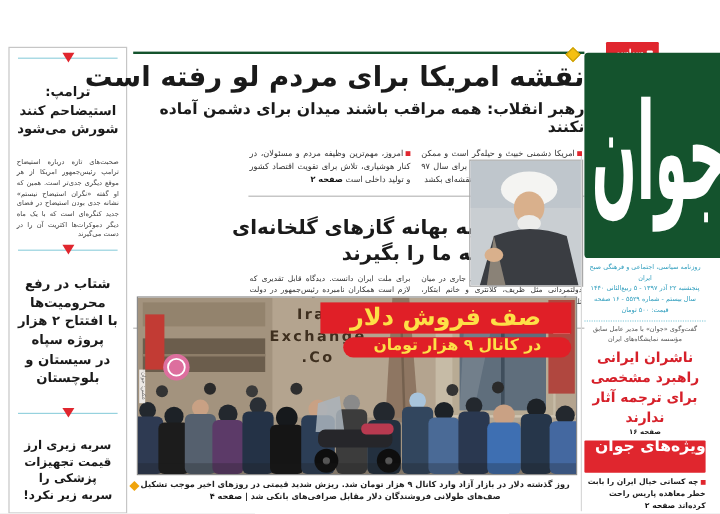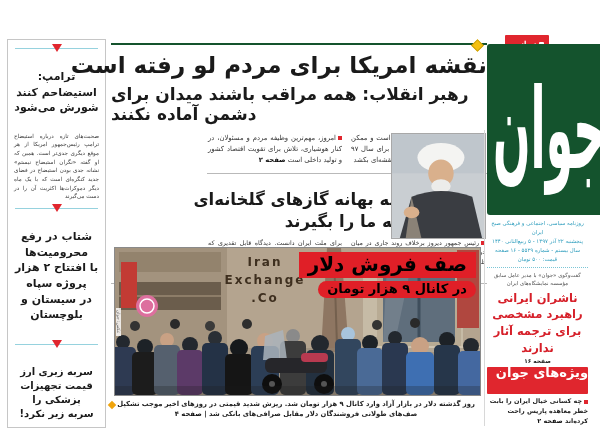--- a/index.html
+++ b/index.html
@@ -13,35 +13,35 @@
   .tri{position:absolute;left:50%;top:1px;margin-left:-5px;width:0;height:0;
        border-left:5px solid transparent;border-right:5px solid transparent;border-top:8px solid #e0262e;}
   .ltitle{font-weight:bold;text-align:center;font-size:11px;line-height:1.42;white-space:pre-line;margin:16px 0;}
   .ltitle.big{font-size:10px;}
   .lbody{font-size:5.6px;line-height:1.55;text-align:justify;color:#3c3c3c;margin:2px 1px;}
   .lkicker{font-size:5.4px;color:#d6202a;text-align:center;font-weight:bold;margin-top:1px;}
   .story4{position:relative;}
   
   .center{position:absolute;left:111px;top:43px;width:376px;border-top:2px solid #14532d;}
   .lead-headline{margin-top:7px;font-size:23px;font-weight:bold;text-align:center;white-space:nowrap;letter-spacing:-.3px;}
-  .lead-sub{margin-top:6px;font-size:17px;font-weight:bold;text-align:left;}
+  .lead-sub{margin-top:6px;font-size:13px;font-weight:bold;text-align:right;}
   .lead-cols{margin:9px 2px 0 97px;display:flex;gap:9px;font-size:6.8px;line-height:1.6;color:#333;text-align:justify;}
   .lead-cols>div{flex:1;}
   .sq{display:inline-block;width:4px;height:4px;background:#e0262e;margin-left:2px;vertical-align:middle;}
   .pref{font-weight:bold;color:#111;}
   .divider1{border-top:1px solid #b9b9b9;margin:7px 0 0 96px;}
   .r-kicker{margin:4px 3px 0;font-size:8.5px;font-weight:bold;color:#222;}
   .r-headline{margin:1px 3px 0;font-size:16.5px;font-weight:bold;line-height:1.33;white-space:pre-line;}
   .r-cols{margin:5px 2px 0 97px;display:flex;gap:9px;font-size:6.3px;line-height:1.55;color:#333;text-align:justify;}
   .r-cols>div{flex:1;}
   .divider2{border-top:1px solid #b9b9b9;margin-top:6px;}
   .rouhani-photo{position:absolute;left:391px;top:133px;width:95px;height:106px;border:1px solid #a8a8a8;box-sizing:border-box;}
   
   .photo-block{position:absolute;left:114px;top:247px;width:367px;height:149px;border:1px solid #8a8a8a;box-sizing:border-box;overflow:hidden;}
-  .ov{position:absolute;right:4px;background:#e01f27;color:#000000;font-weight:bold;padding:0 9px 2px;white-space:nowrap;}
+  .ov{position:absolute;right:4px;background:#e01f27;color:#fde047;font-weight:bold;padding:0 25px 2px;white-space:nowrap;}
   .ov1{top:4px;font-size:20px;}
   .ov2{top:33px;font-size:13px;border-radius:10px;}
   .credit{position:absolute;left:1px;top:60px;writing-mode:vertical-rl;font-size:4.5px;color:#666;background:rgba(255,255,255,.8);padding:2px 0;}
   .caption{position:absolute;left:111px;top:400px;width:370px;font-size:6.8px;font-weight:bold;color:#222;text-align:center;line-height:1.4;}
   .cap-diamond{position:absolute;left:-2px;top:2px;width:6px;height:6px;background:#f0a40c;transform:rotate(45deg);}
   
   .logo-box{position:absolute;left:487px;top:44px;width:124px;height:171px;background:#14532d;border-radius:3px;
             display:flex;align-items:center;justify-content:center;overflow:hidden;}
   .logo-text{color:#fff;font-size:44px;font-weight:bold;transform:scaleY(2.55);line-height:1;}
   .tag{position:absolute;left:505px;top:35px;background:#e0262e;color:#fff;font-size:7px;font-weight:bold;

